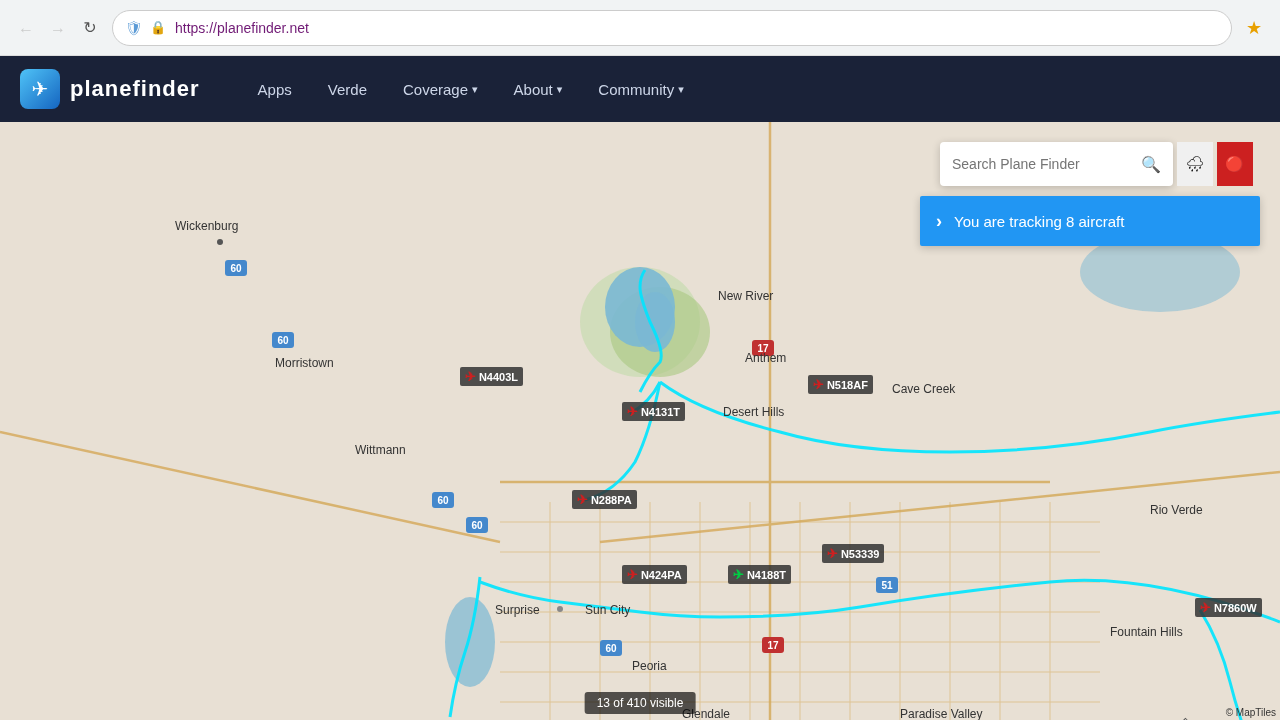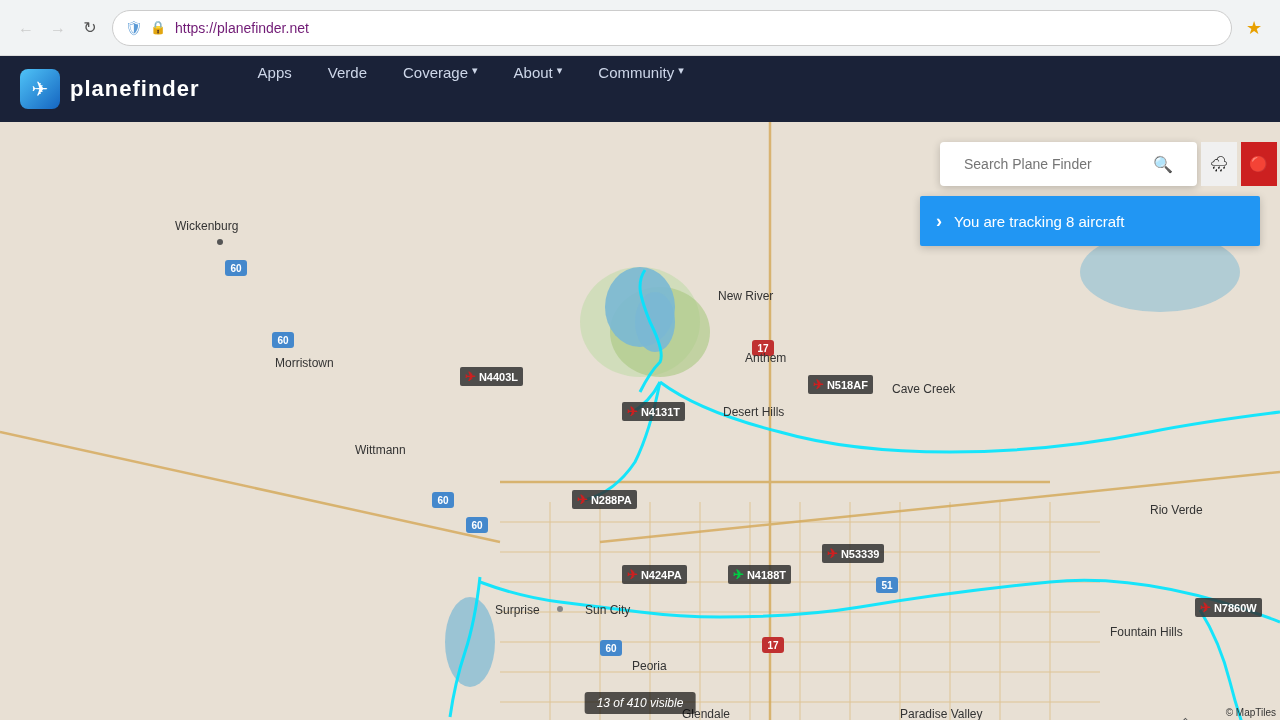--- a/index.html
+++ b/index.html
@@ -113,20 +113,21 @@
       gap: 0;
       flex: 1;
     }
     .nav-link {
       color: #cdd6e8;
       text-decoration: none;
       padding: 8px 18px;
       font-size: 15px;
       cursor: pointer;
       display: flex;
+      align-items: center;
       gap: 4px;
       height: 66px;
     }
     .nav-link .arrow { font-size: 11px; }
 
     
     .map-container {
       position: absolute;
       top: 66px;
       left: 0;
@@ -150,21 +151,21 @@
       top: 20px;
       right: 20px;
       width: 320px;
       z-index: 20;
     }
     .search-input-wrapper {
       background: white;
       border-radius: 4px;
       display: flex;
       align-items: center;
-      padding: 0 24px;
+      padding: 0 12px;
       height: 44px;
       box-shadow: 0 2px 8px rgba(0,0,0,0.2);
       gap: 8px;
     }
     .search-input {
       flex: 1;
       border: none;
       outline: none;
       font-size: 14px;
       color: #888;
@@ -230,21 +231,20 @@
       position: absolute;
       bottom: 6px;
       left: 50%;
       transform: translateX(-50%);
       background: rgba(0,0,0,0.65);
       color: white;
       padding: 4px 12px;
       border-radius: 3px;
       font-size: 12px;
       z-index: 20;
-      font-style: italic;
     }
 
     
     .map-attribution {
       position: absolute;
       bottom: 2px;
       right: 4px;
       font-size: 10px;
       color: #333;
       z-index: 20;

